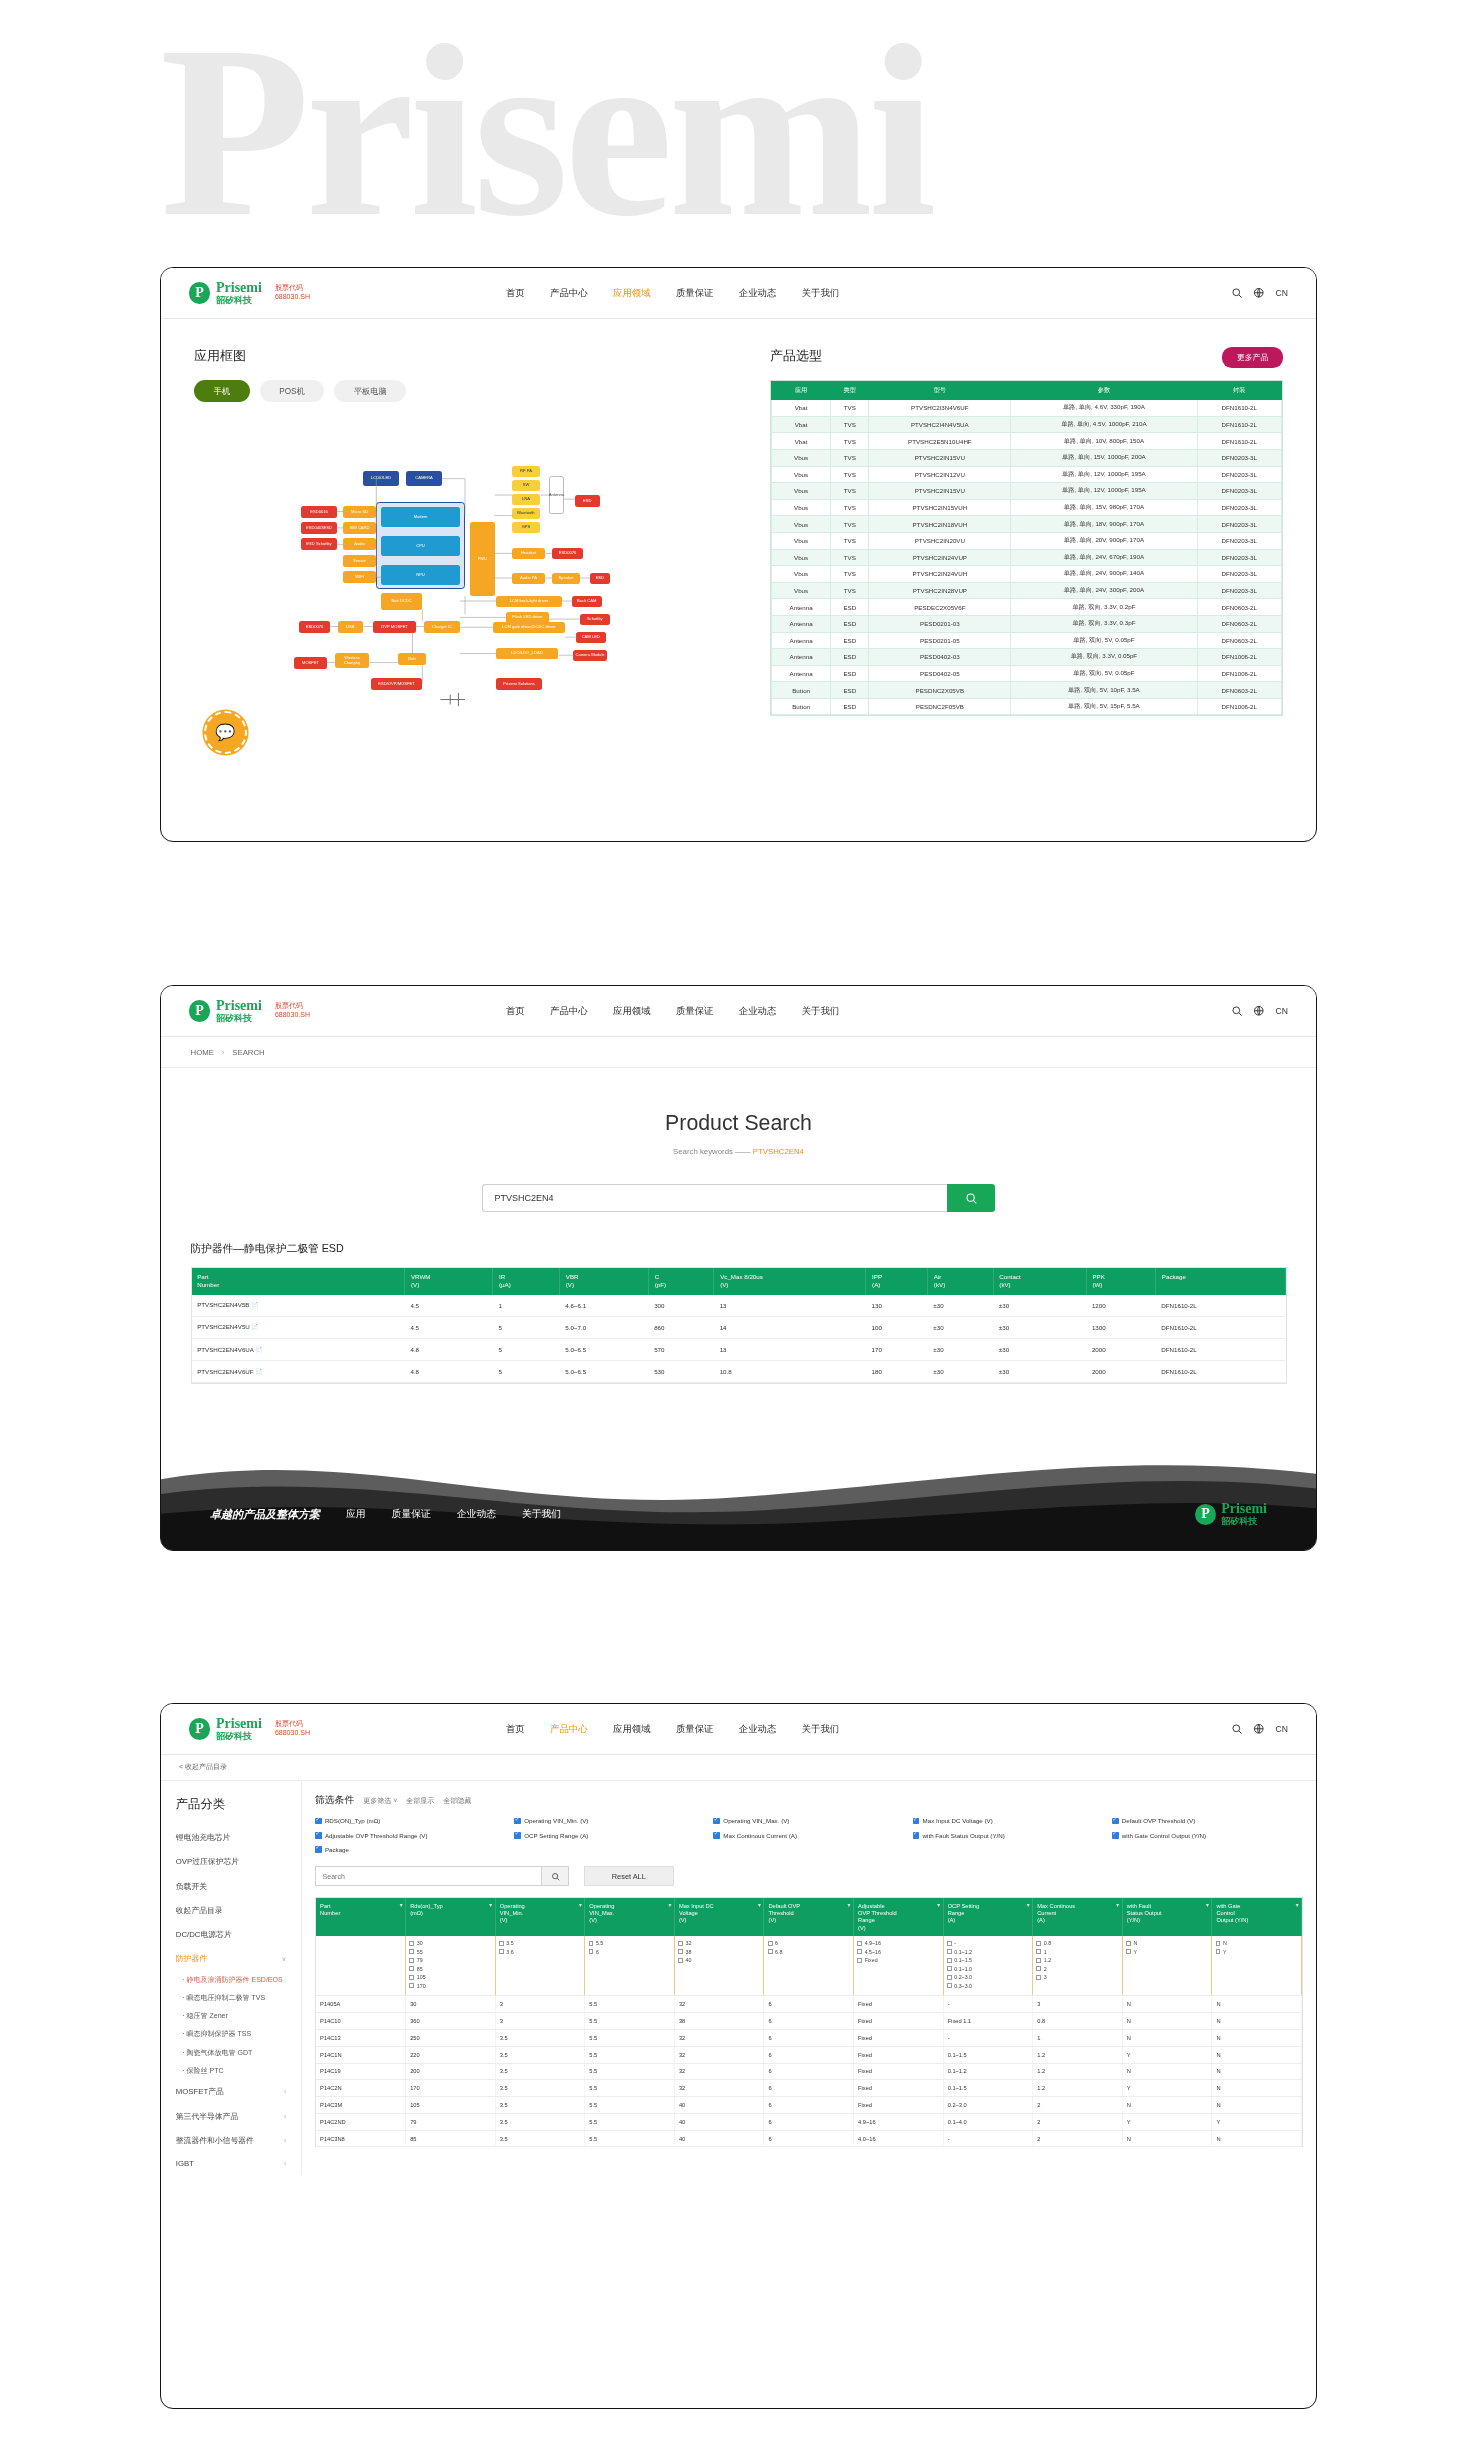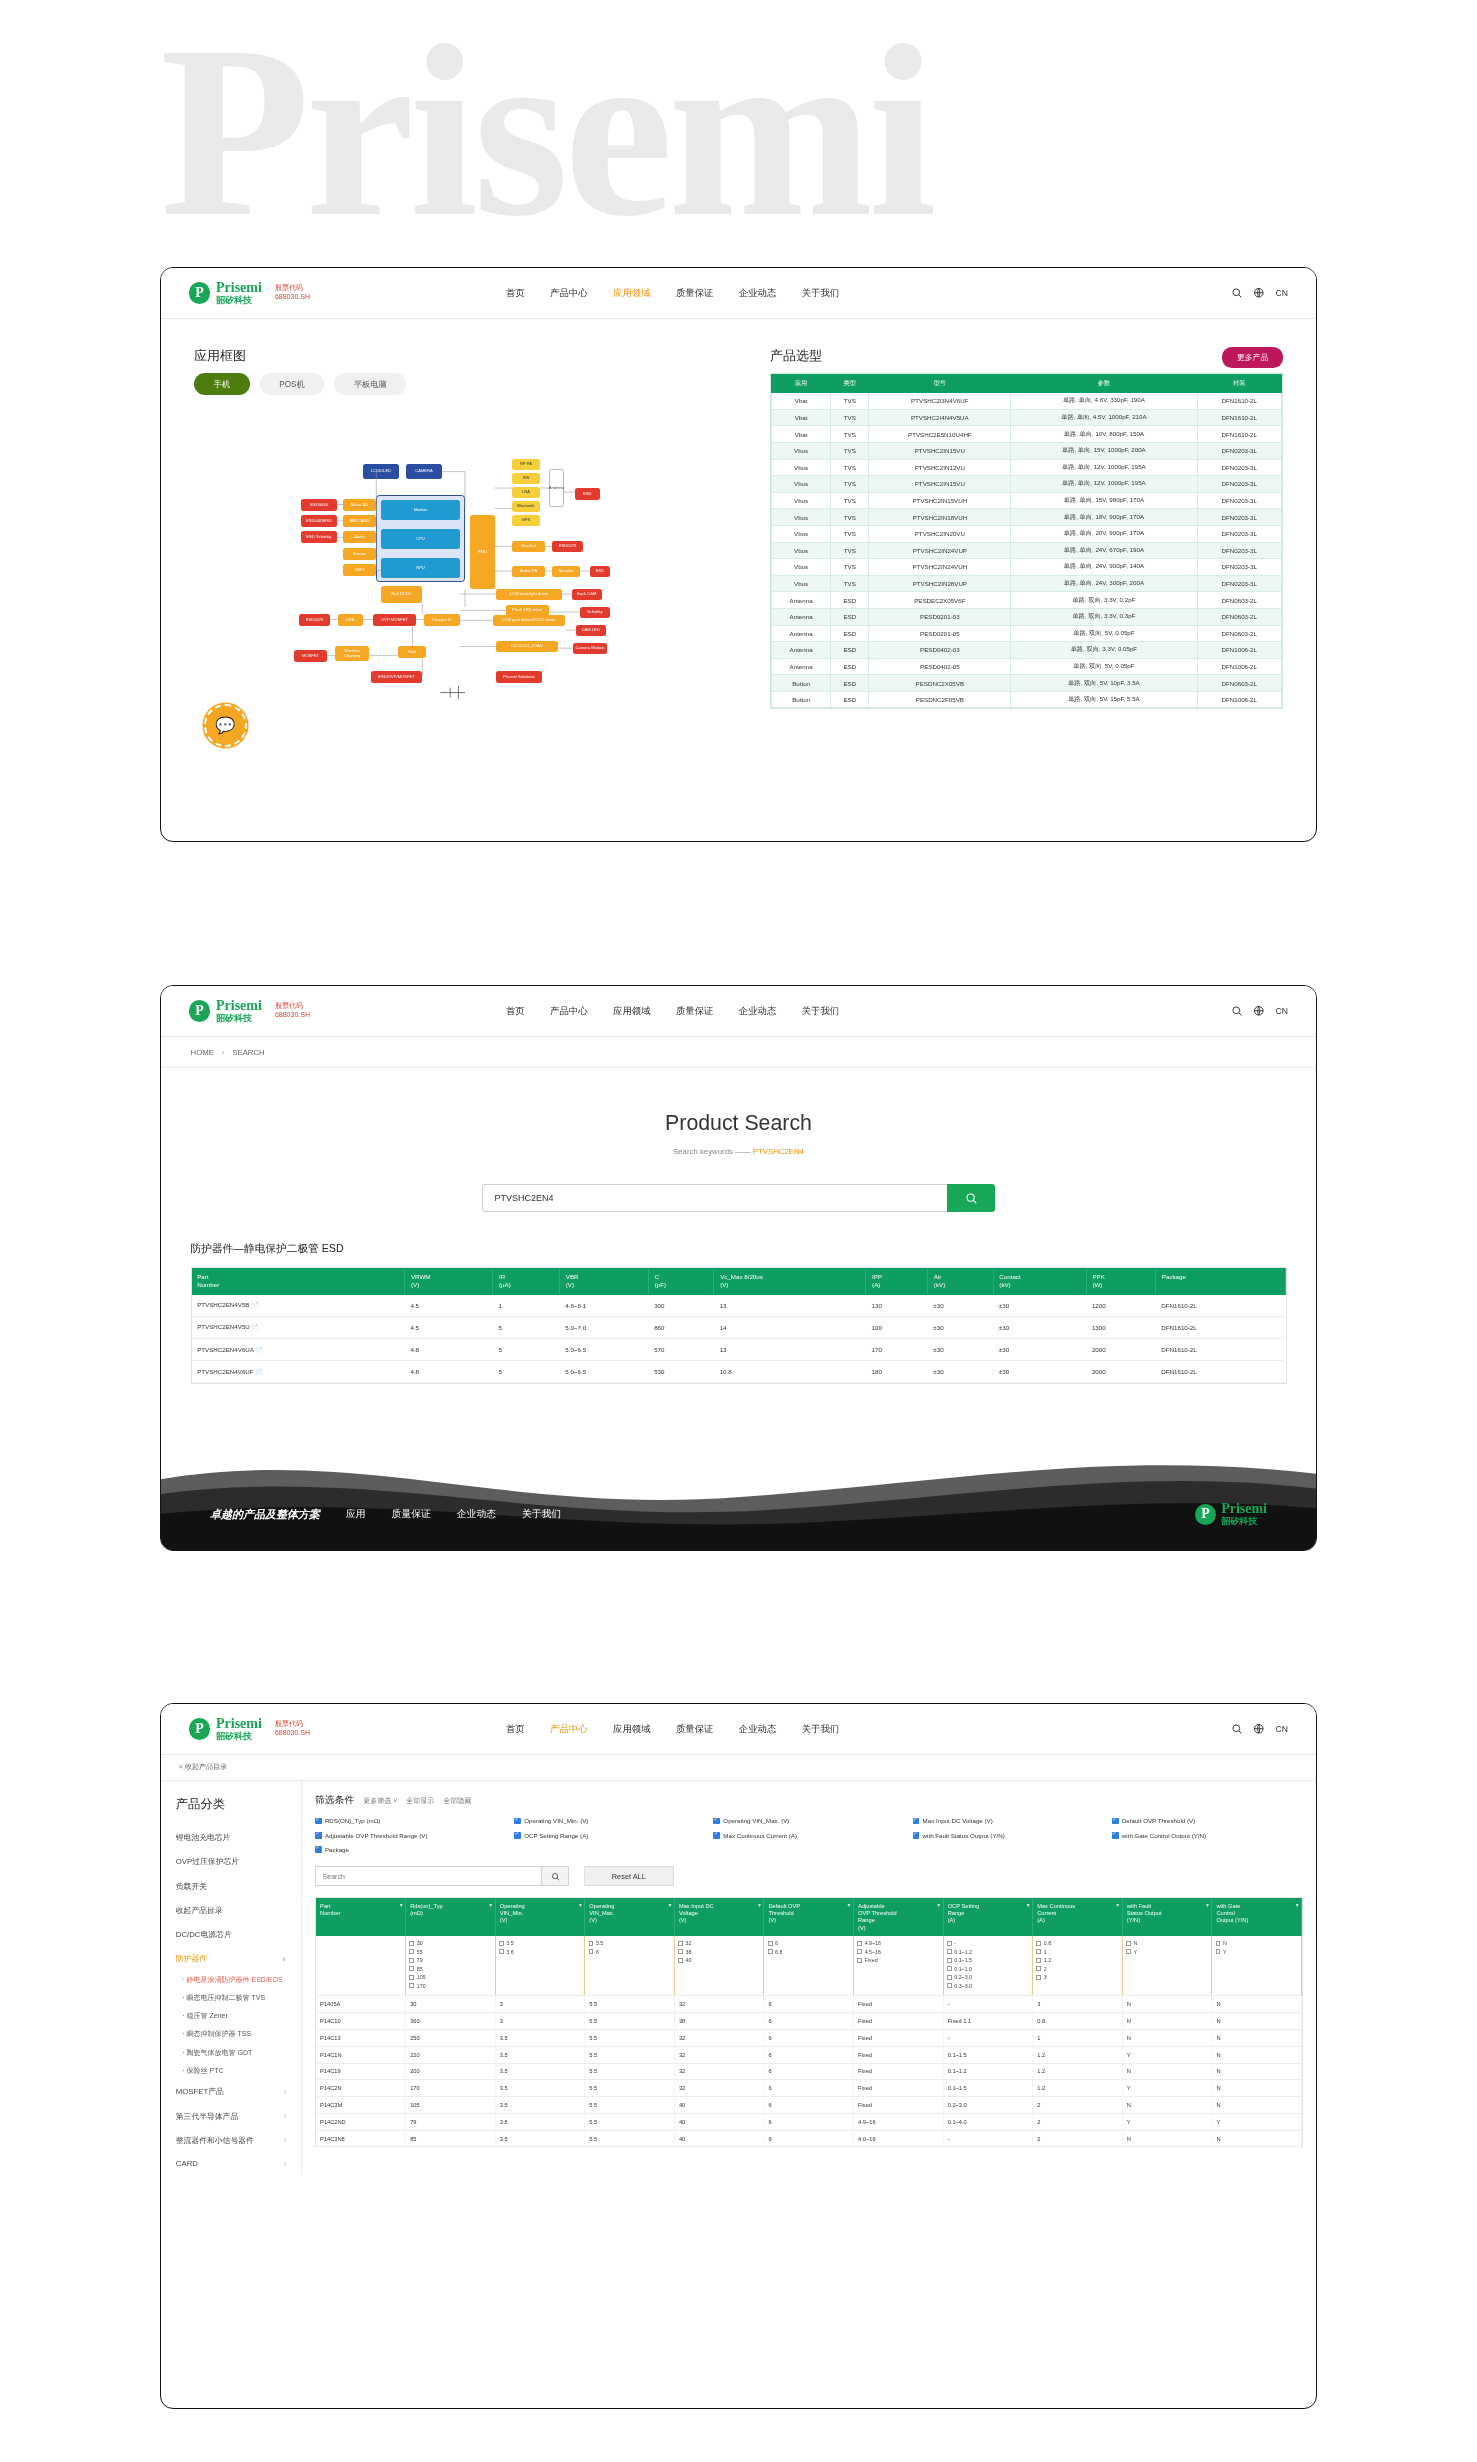--- a/index.html
+++ b/index.html
@@ -66,21 +66,21 @@
   .nav .active { color:#f09200; }
   .header-right { display:flex; align-items:center; gap:10.7px; margin-left:auto; }
   .hdr-icon { width:11.5px; height:11.5px; color:#333; }
   .cn-label { font-size:8.6px; color:#333; }
 
   
   #panel1 { left:160px; top:267px; width:1157px; height:575px; }
   .p1-body { display:flex; padding:28px 33px 0 33px; }
   .p1-left { width:558px; }
   .p1-right { flex:1; padding-left:18px; }
-  .sec-title { font-size:13px; color:#1f1f1f; margin-bottom:8px; }
+  .sec-title { font-size:13px; color:#1f1f1f; margin-bottom:15px; }
   .pill-row { display:flex; gap:9.8px; margin-bottom:14.8px; }
   .pill {
     padding:5.7px 19.7px; border-radius:11.5px; font-size:8.2px;
     background:#f0f0f0; color:#555;
   }
   .pill.on { background:#4d7c0f; color:#fff; }
   .diagram {
     position:relative; width:542px; height:345px;
     background:#fff;
   }
@@ -730,21 +730,21 @@
           </div>
           <div class="side-item">
             <span>第三代半导体产品</span>
             <span class="chev">›</span>
           </div>
           <div class="side-item">
             <span>整流器件和小信号器件</span>
             <span class="chev">›</span>
           </div>
           <div class="side-item">
-            <span>CARD</span>
+            <span>IGBT</span>
             <span class="chev">›</span>
           </div>
         </div>
     </div>
 
     <div class="p3-main">
       <div class="filter-head">
         <span>筛选条件</span>
         <span class="lnk">更多筛选 ˅</span>
         <span class="lnk">全部显示</span>

